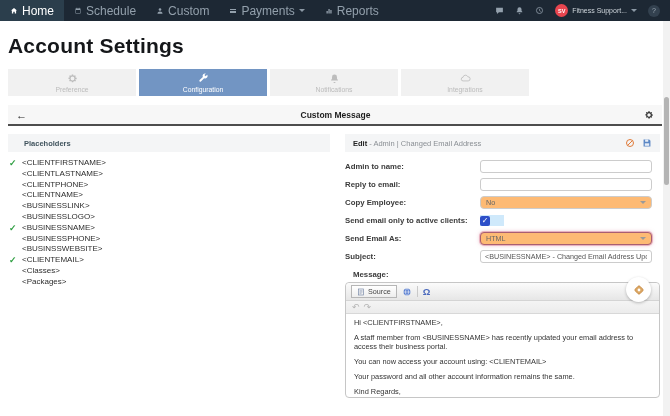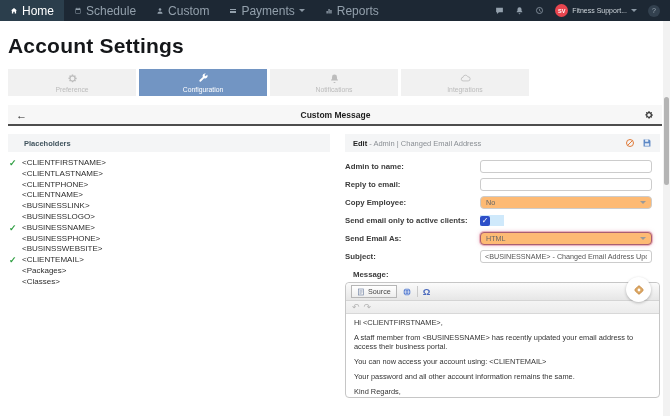--- a/index.html
+++ b/index.html
@@ -212,22 +212,22 @@
           <div class="ph-row"><span class="ph-check">✓</span><span>&lt;CLIENTFIRSTNAME&gt;</span></div>
           <div class="ph-row"><span>&lt;CLIENTLASTNAME&gt;</span></div>
           <div class="ph-row"><span>&lt;CLIENTPHONE&gt;</span></div>
           <div class="ph-row"><span>&lt;CLIENTNAME&gt;</span></div>
           <div class="ph-row"><span>&lt;BUSINESSLINK&gt;</span></div>
           <div class="ph-row"><span>&lt;BUSINESSLOGO&gt;</span></div>
           <div class="ph-row"><span class="ph-check">✓</span><span>&lt;BUSINESSNAME&gt;</span></div>
           <div class="ph-row"><span>&lt;BUSINESSPHONE&gt;</span></div>
           <div class="ph-row"><span>&lt;BUSINSSWEBSITE&gt;</span></div>
           <div class="ph-row"><span class="ph-check">✓</span><span>&lt;CLIENTEMAIL&gt;</span></div>
+          <div class="ph-row"><span>&lt;Classes&gt;</span></div>
           <div class="ph-row"><span>&lt;Packages&gt;</span></div>
-          <div class="ph-row"><span>&lt;Classes&gt;</span></div>
         </div>
       </div>
 
       <div class="right-panel">
         <div class="edit-header">
           <span class="edit-title"><b>Edit</b><span> - Admin | Changed Email Address</span></span>
           <span class="edit-icons">
             <svg class="icon-cancel" viewBox="0 0 16 16">
                 <circle cx="8" cy="8" r="5.6" fill="none" stroke="currentColor" stroke-width="1.6"></circle>
                 <path d="M4.2 11.8L11.8 4.2" stroke="currentColor" stroke-width="1.6"></path>

